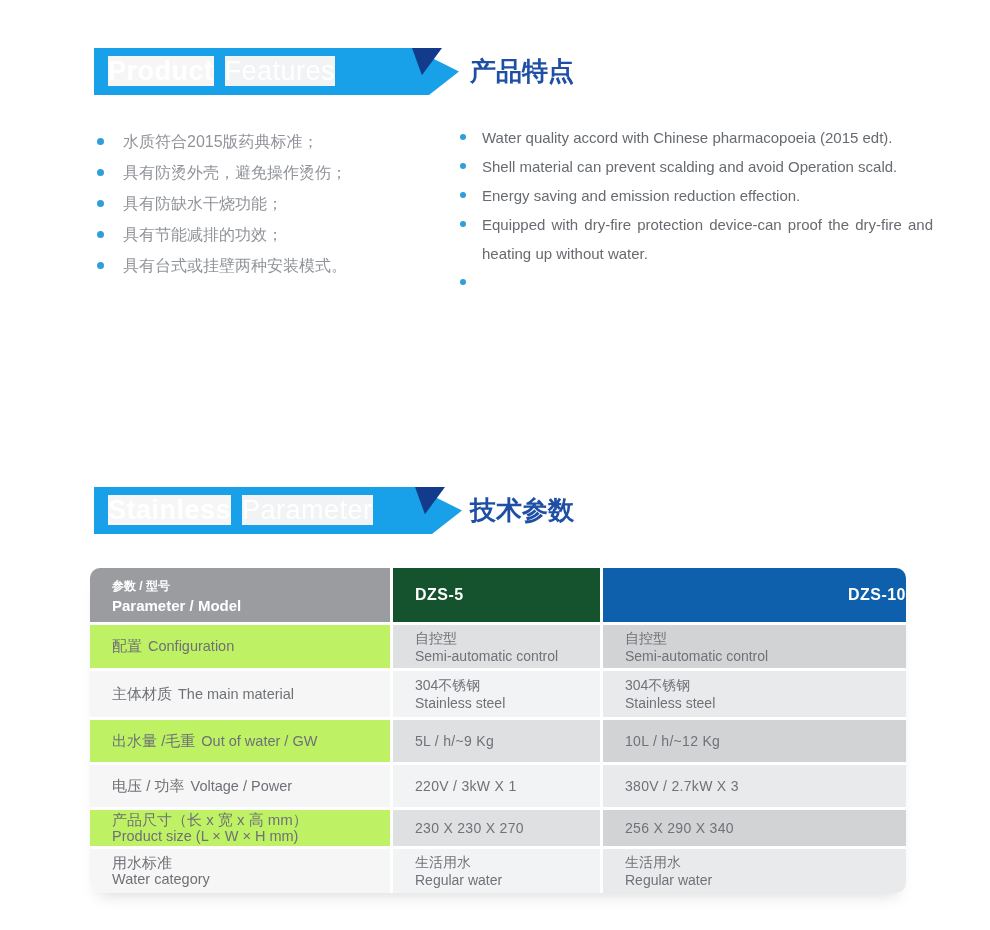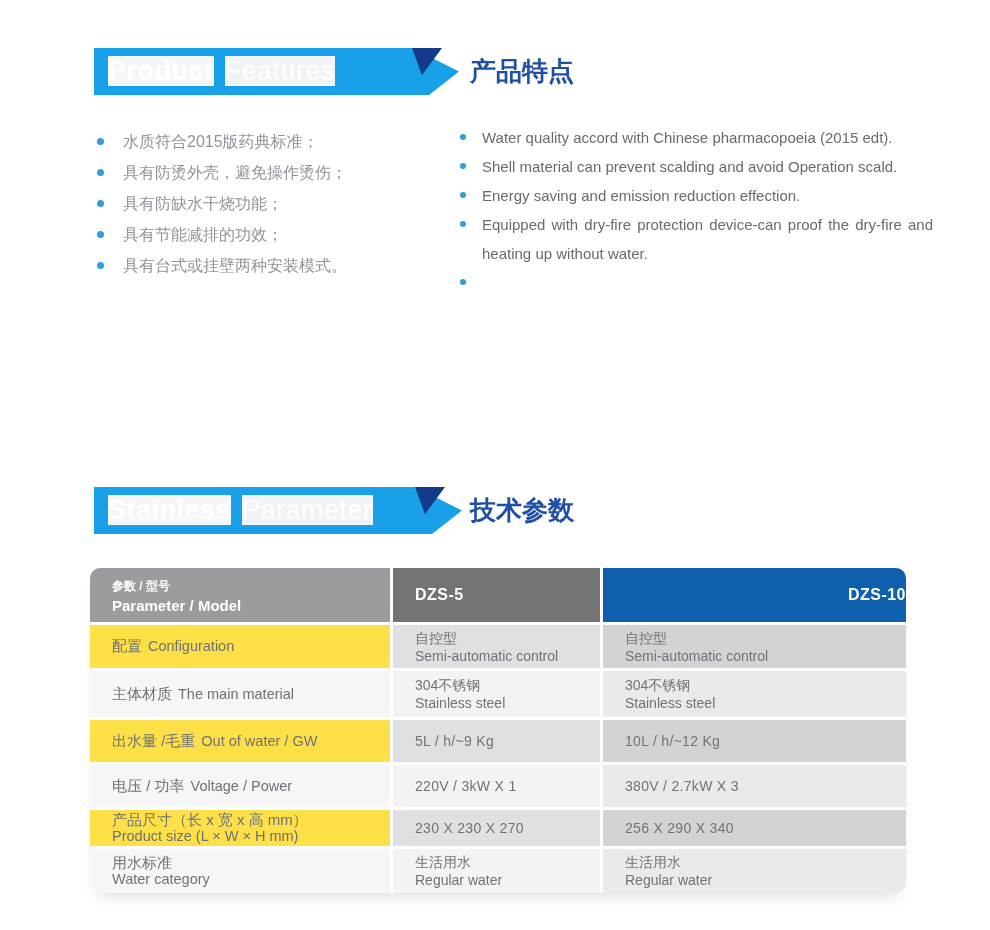--- a/index.html
+++ b/index.html
@@ -39,27 +39,27 @@
 
   
   .tbl-wrap { position:absolute; left:90px; top:568px; width:816px;
     border-radius:10px; box-shadow:0 10px 16px -8px rgba(0,0,0,0.15); }
   .tbl { display:grid; grid-template-columns:300px 207px 303px;
     grid-template-rows:54px 43px 46px 42px 42px 36px 44px;
     column-gap:3px; row-gap:3px; }
   .cell { display:flex; flex-direction:column; justify-content:center; padding-left:22px; }
   
   .th1 { background:#9A9CA0; border-top-left-radius:10px; }
-  .th2 { background:#737373; }
+  .th2 { background:#14532d; }
   .th3 { background:#0E5FAC; border-top-right-radius:10px;text-align:right; }
   .h-zh { color:#fff; font-size:12px; font-weight:700; line-height:20px; }
   .h-en { color:#fff; font-size:15px; font-weight:700; line-height:19px; }
   .h-model { color:#fff; font-size:16px; font-weight:700; letter-spacing:0.5px; }
   
-  .g1 { background:#fde047; } .g2 { background:#DFE0E2; } .g3 { background:#D2D3D5; }
+  .g1 { background:#bef264; } .g2 { background:#DFE0E2; } .g3 { background:#D2D3D5; }
   .w1 { background:#F6F6F7; } .w2 { background:#F2F3F4; } .w3 { background:#E9EAEC; }
   .bl { border-bottom-left-radius:10px; } .br { border-bottom-right-radius:10px; }
   .lz { font-size:15px; color:#6E7176; }
   .le { font-size:14.5px; color:#6E7176; }
   .label-inline { white-space:nowrap; }
   .label-inline .le { margin-left:6px; }
   .label-stack .lz, .label-stack .le { display:block; line-height:17px; }
   .vz { font-size:14px; color:#6F7277; line-height:18px; }
   .ve { font-size:14px; color:#6F7277; line-height:18px; }
   .v1line { font-size:14px; color:#6F7277; letter-spacing:0.3px; white-space:nowrap; }

